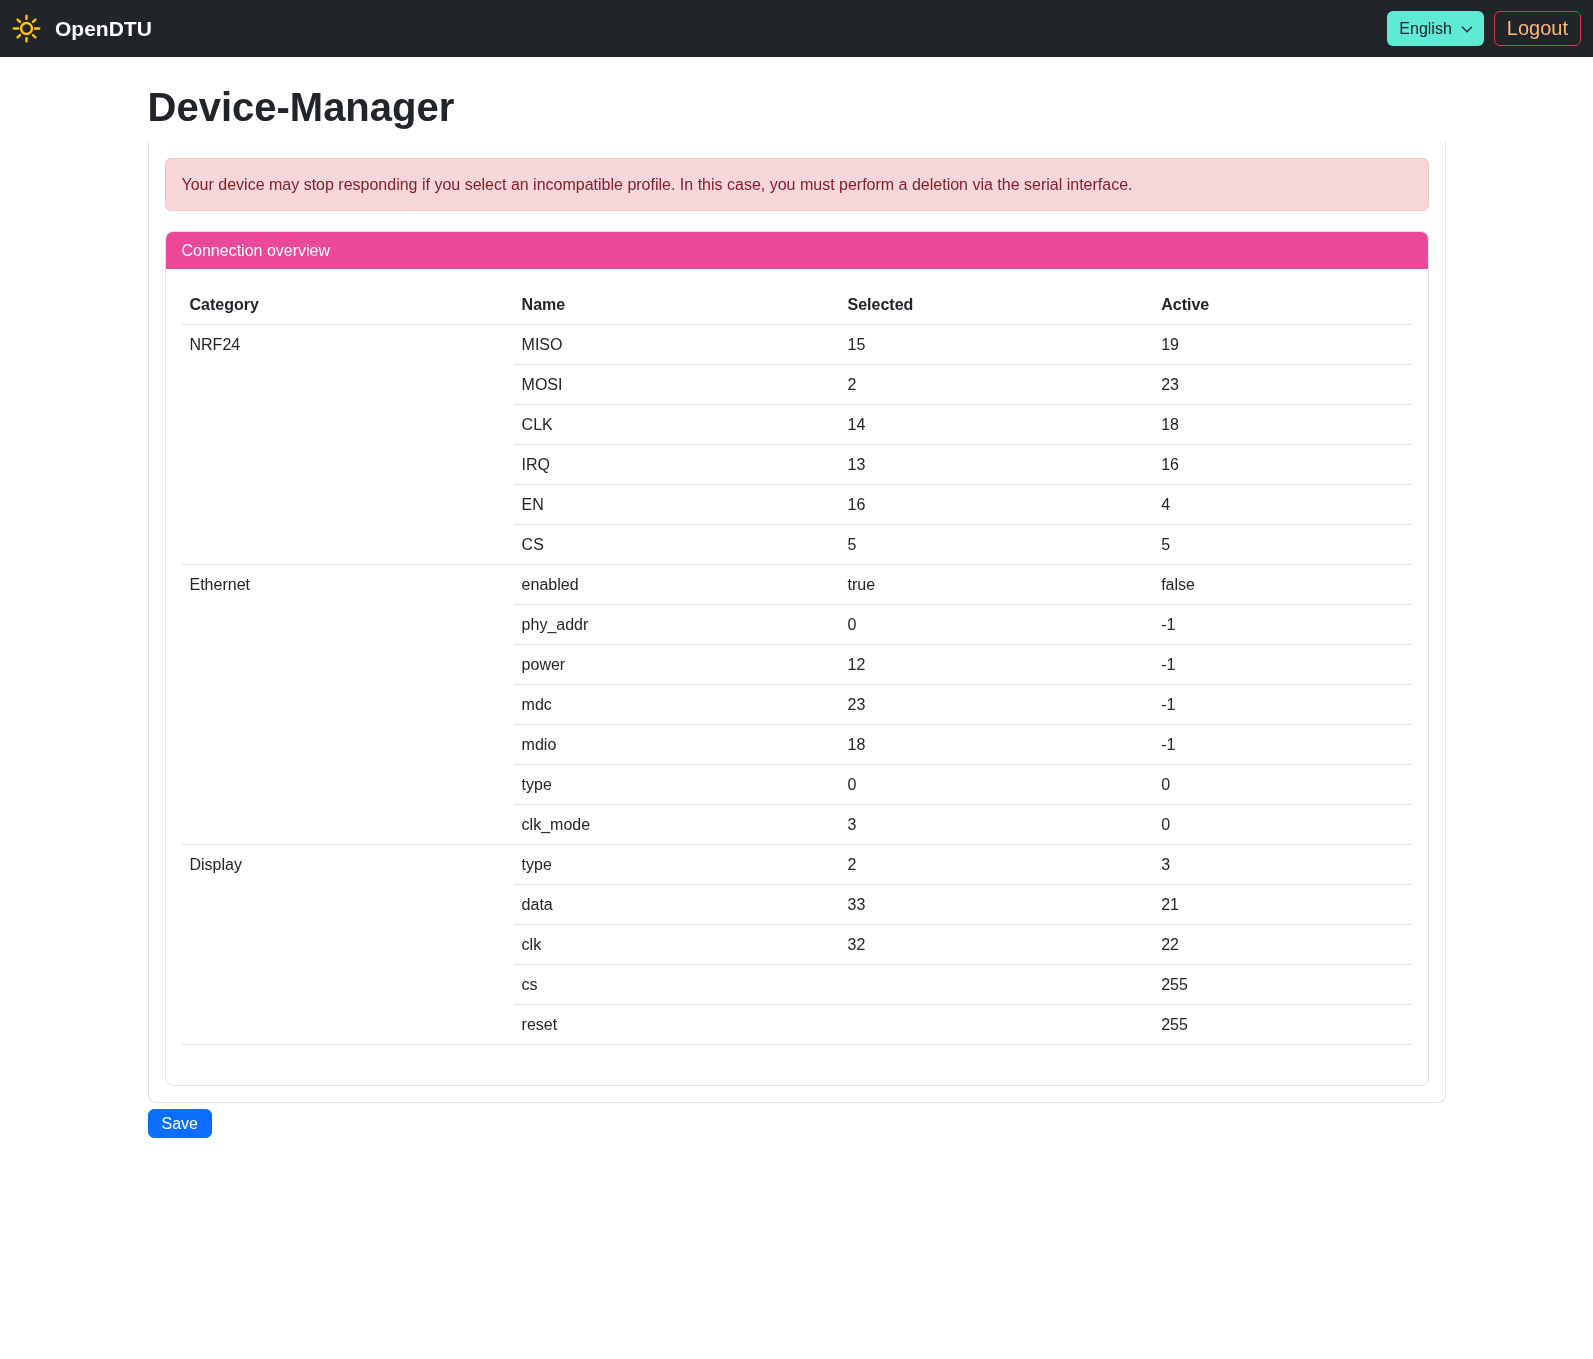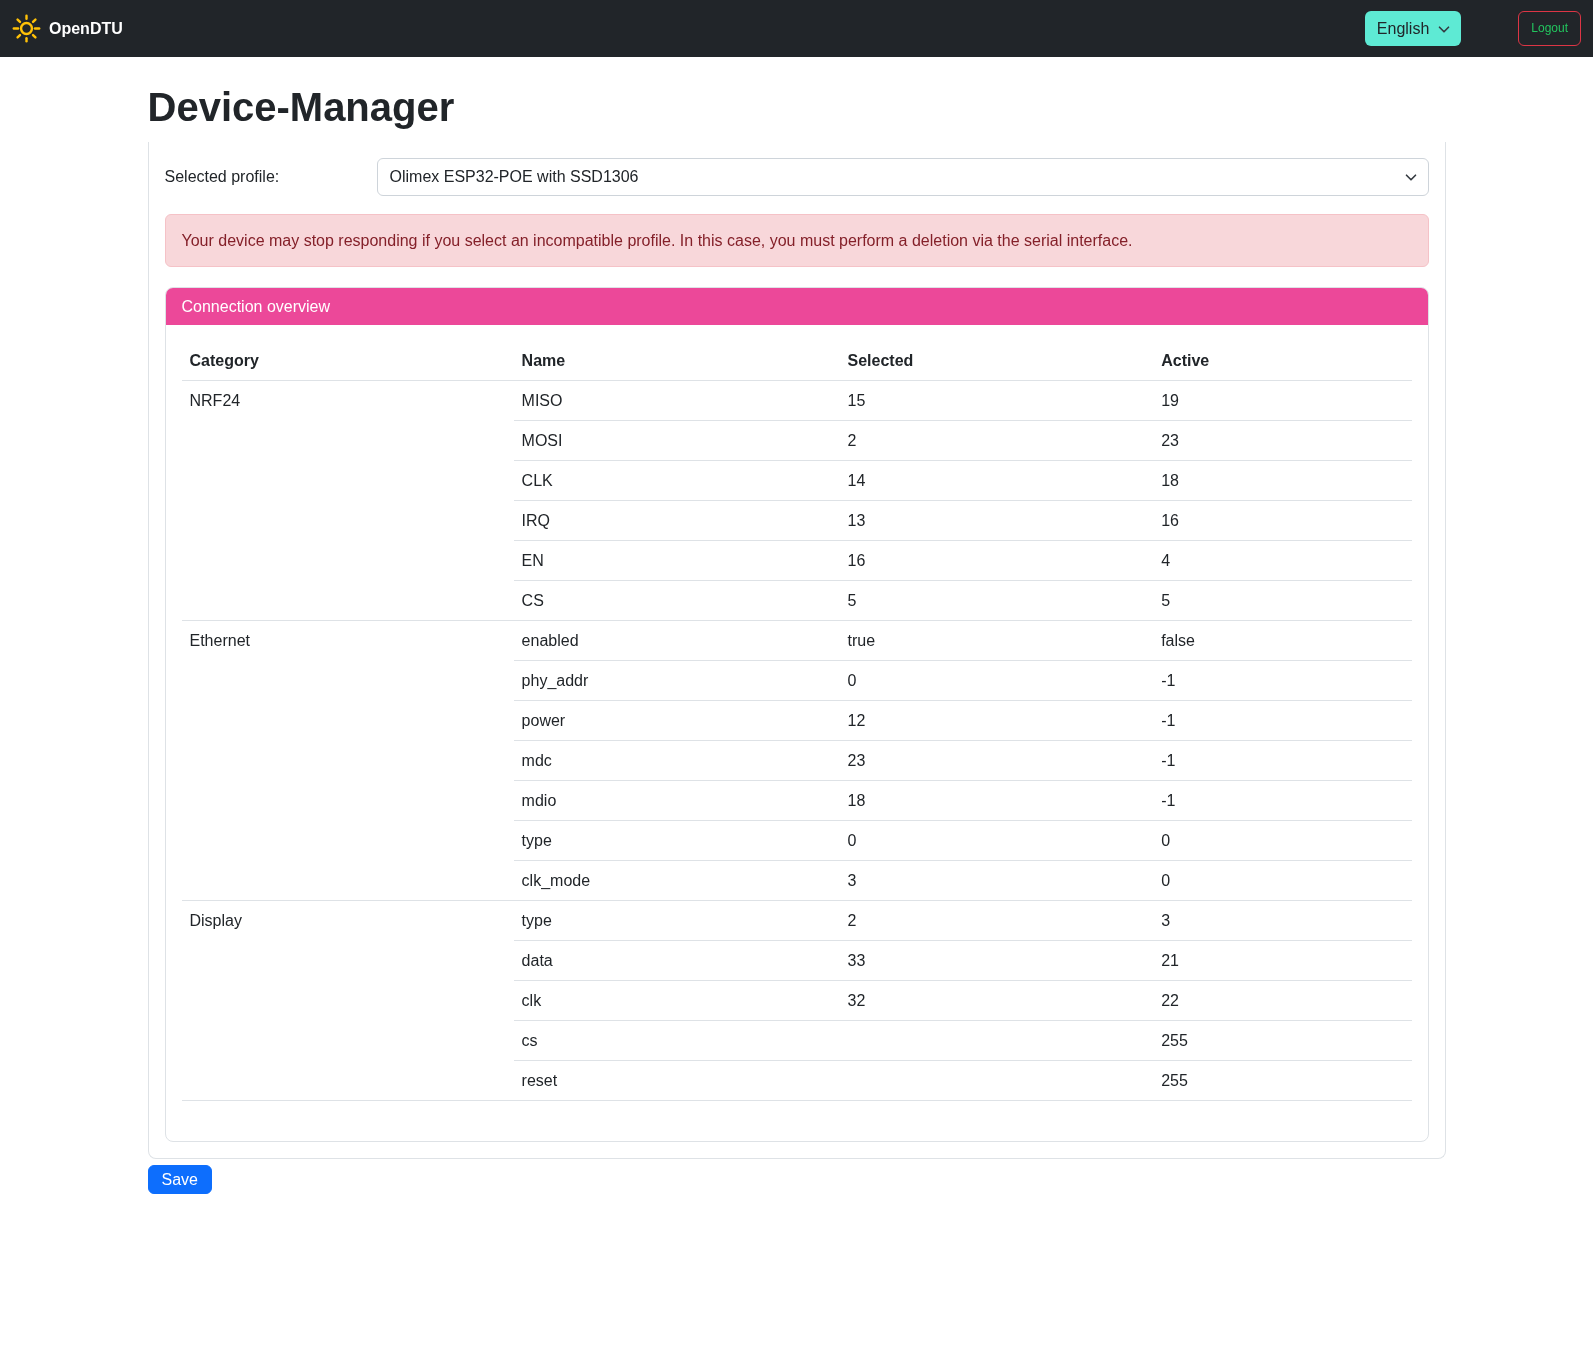--- a/index.html
+++ b/index.html
@@ -11,22 +11,22 @@
   }
 
   
   .navbar {
     height: 57px; background: #212529;
     display: flex; align-items: center; justify-content: space-between;
     padding: 0 12px;
   }
   .nav-left { display: flex; align-items: center; }
   .brand {
-    display: flex; align-items: center; gap: 8px;
-    color: #fff; font-size: 16px; font-weight: 700;
+    display: flex; align-items: center; gap: 14px;
+    color: #fff; font-size: 21px; font-weight: 700;
     text-decoration: none; padding: 4px 0; margin-right: 16px; cursor: pointer;
   }
   .sun-icon { width: 29px; height: 29px; display: block; }
   .nav-links { display: flex; align-items: center; }
   .nav-link {
     color: rgba(255,255,255,0.55); padding: 8px; margin: 0 4px;
     cursor: pointer; white-space: nowrap;
   }
   .caret {
     display: inline-block; margin-left: 5px; vertical-align: middle;
@@ -37,23 +37,23 @@
   .lang-select {
     position: relative; background: #5eead4; color: #212529;
     border-radius: 6px; padding: 7px 32px 7px 12px; cursor: pointer;
     margin-right: 10px; line-height: 21px;
   }
   .lang-select .chev, .profile-select .chev {
     position: absolute; right: 11px; top: 50%; margin-top: -4px;
     width: 12px; height: 9px; pointer-events: none;
   }
   .logout-btn {
-    background: transparent; border: 1px solid #dc3545; color: #22c55e;
-    border-radius: 6px; padding: 6px 12px; font-size: 12px;
-    font-family: inherit; cursor: pointer; line-height: 21px; margin-left: 47px;
+    background: transparent; border: 1px solid #dc3545; color: #fdba74;
+    border-radius: 6px; padding: 6px 12px; font-size: 20px;
+    font-family: inherit; cursor: pointer; line-height: 21px;
   }
 
   
   .container { width: 1298px; margin: 4px auto; padding-top: 22px; }
   .page-title { font-size: 40px; font-weight: 700; line-height: 1.2; margin-bottom: 11px; color: #212529; }
 
   
   .nav-tabs { display: flex; border-bottom: 1px solid #dee2e6; }
   .tab {
     padding: 8px 16px; color: #0d6efd; cursor: pointer; line-height: 24px;
@@ -136,29 +136,20 @@
     <button class="logout-btn">Logout</button>
   </div>
 </nav>
 
 <div class="container">
   <h1 class="page-title">Device-Manager</h1>
 
 
   <div class="tab-content">
 
-    <div class="profile-row">
-      <div class="profile-label">Selected profile:</div>
-      <div class="profile-select">
-        <span>Olimex ESP32-POE with SSD1306</span>
-        <svg class="chev" viewBox="0 0 16 12">
-          <path d="M2 3 L8 9 L14 3" fill="none" stroke="#343a40" stroke-width="2.2" stroke-linecap="round" stroke-linejoin="round"></path>
-        </svg>
-      </div>
-    </div>
 
     <div class="alert-danger">Your device may stop responding if you select an incompatible profile. In this case, you must perform a deletion via the serial interface.</div>
 
     <div class="card">
       <div class="card-header">
         <span>Connection overview</span>
       </div>
       <div class="card-body">
         <table class="overview">
           <colgroup>

